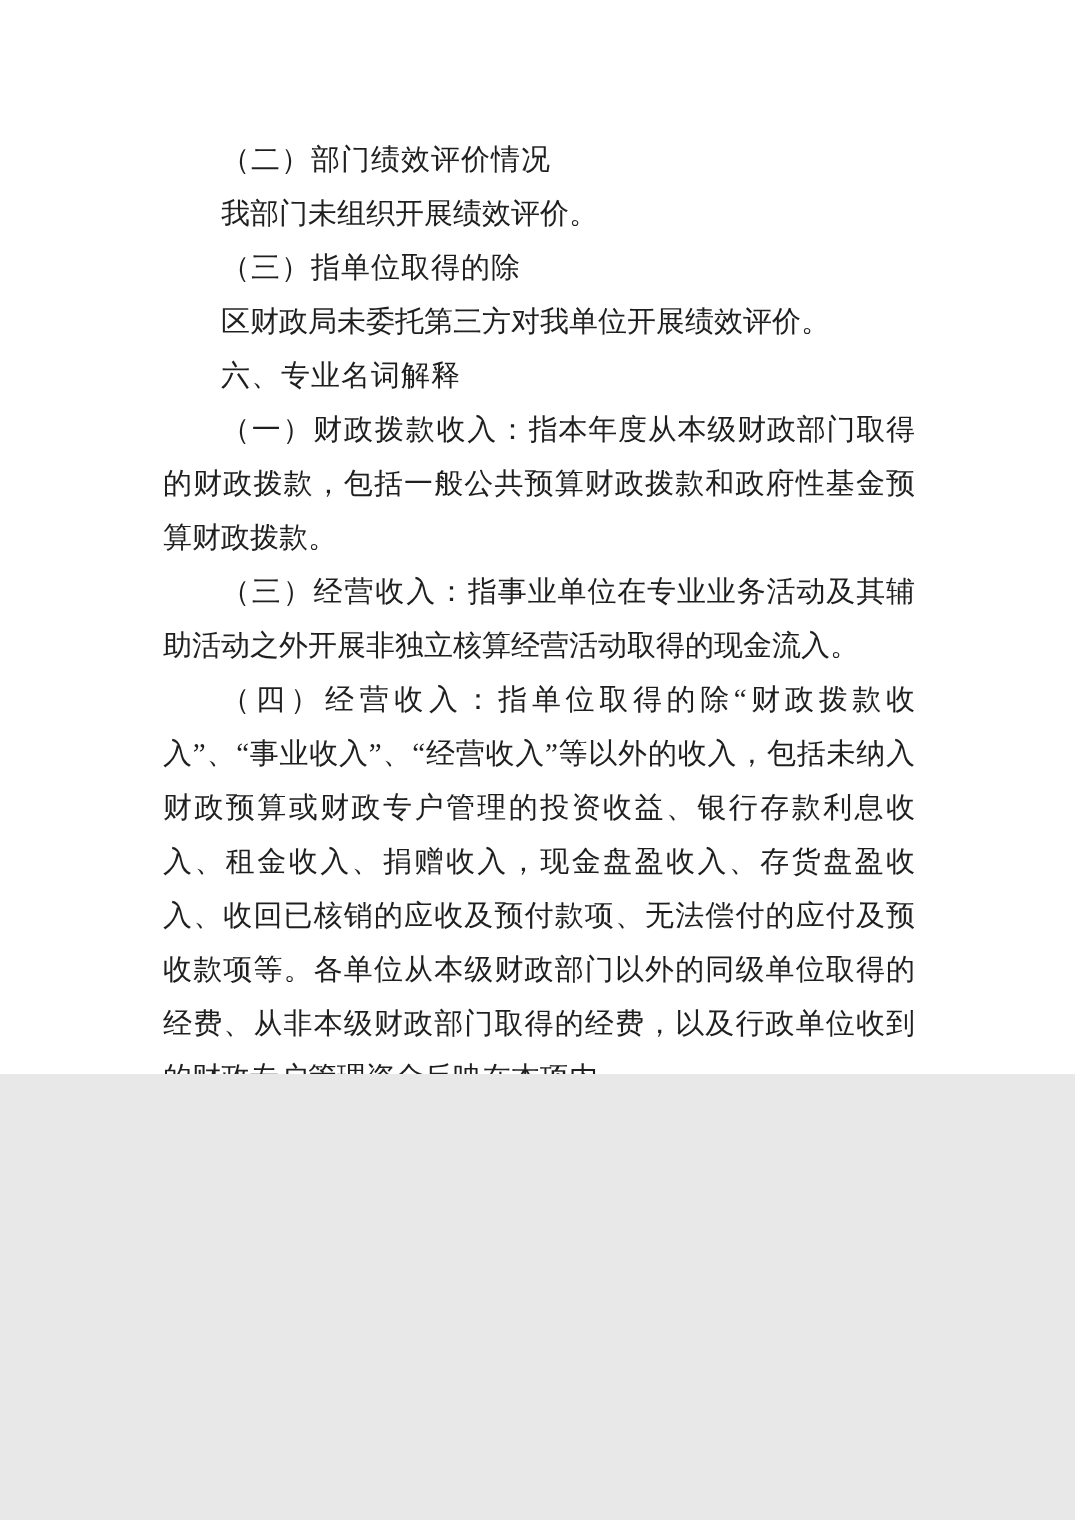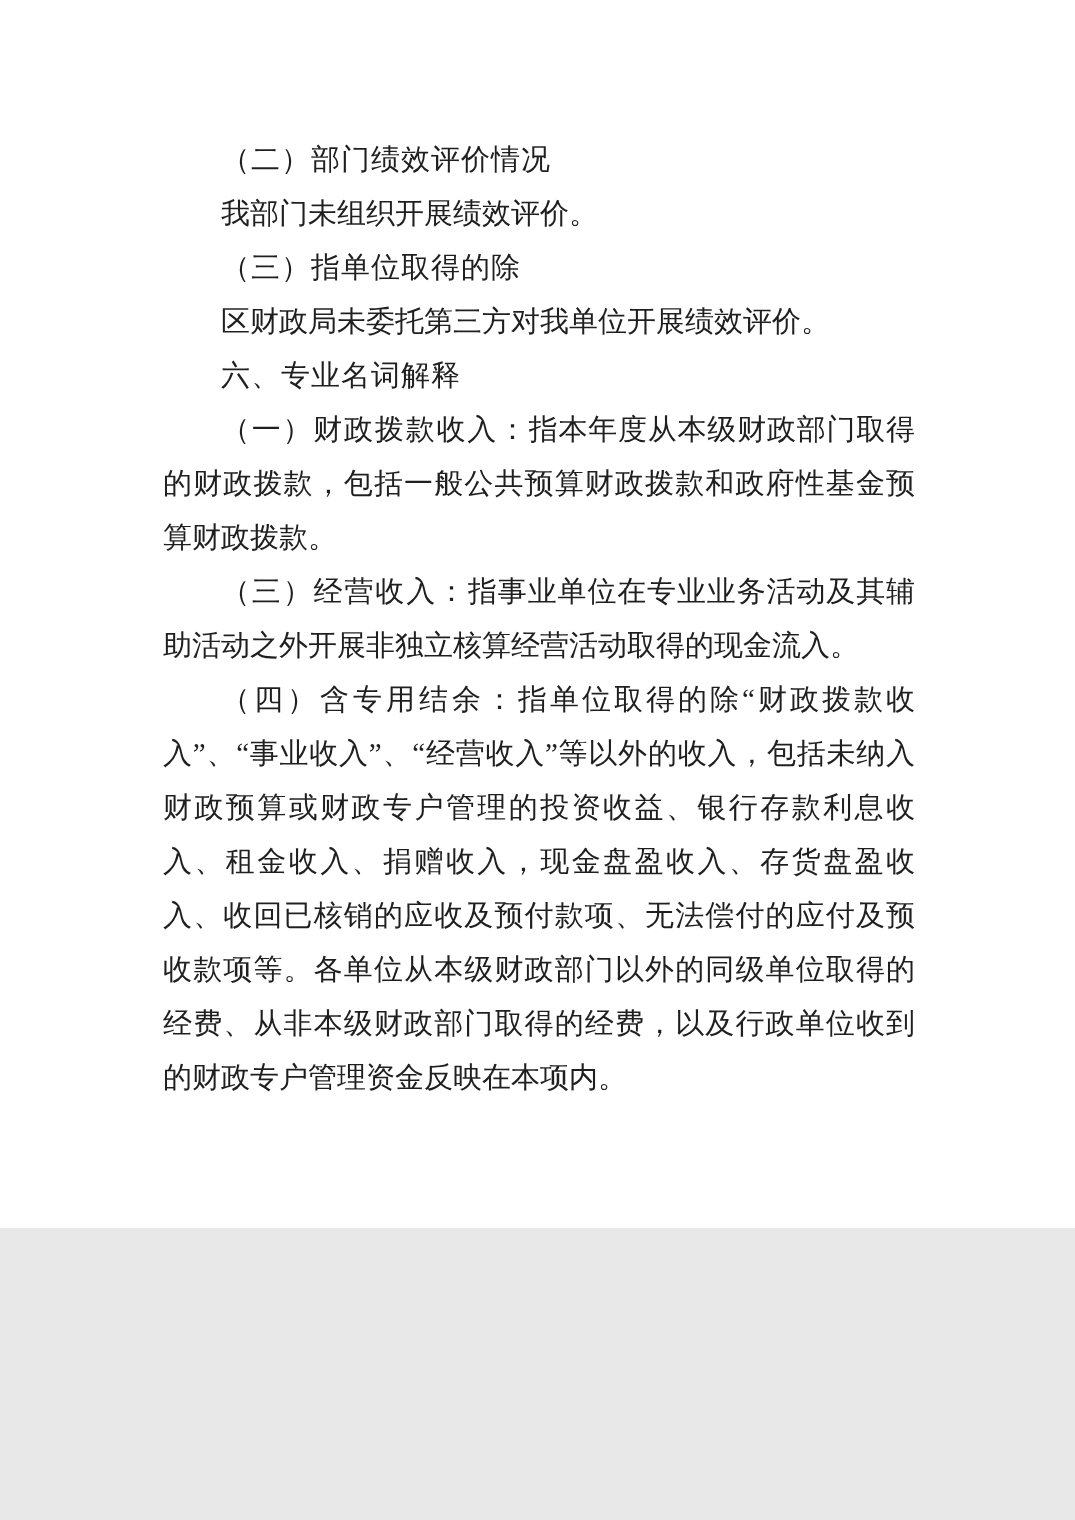--- a/index.html
+++ b/index.html
@@ -3,21 +3,21 @@
 <meta charset="utf-8">
 <style>
   html, body {
     margin: 0;
     padding: 0;
     background: #e8e8e8;
   }
   .page {
     position: relative;
     width: 1075px;
-    height: 1228px;
+    height: 1074px;
     margin: 0 auto;
     background: #ffffff;
     color: #1f1f1f;
     font-family: "Liberation Serif", "DejaVu Serif", serif;
     overflow: hidden;
   }
   .content {
     position: absolute;
     top: 132px;
     left: 163px;
@@ -76,21 +76,21 @@
     <h3 class="section-heading">（三）指单位取得的除</h3>
     <p class="para">区财政局未委托第三方对我单位开展绩效评价。</p>
 
     <h2 class="chapter-heading">六、专业名词解释</h2>
 
     <p class="para"><span class="term-label">（一）财政拨款收入：</span><span>指本年度从本级财政部门取得的财政拨款，包括一般公共预算财政拨款和政府性基金预算财政拨款。</span></p>
 
 
     <p class="para"><span class="term-label">（三）经营收入：</span><span>指事业单位在专业业务活动及其辅助活动之外开展非独立核算经营活动取得的现金流入。</span></p>
 
-    <p class="para"><span class="term-label">（四）含专用结余：</span><span>指单位取得的除“财政拨款收入”、“事业收入”、“经营收入”等以外的收入，包括未纳入财政预算或财政专户管理的投资收益、银行存款利息收入、租金收入、捐赠收入，现金盘盈收入、存货盘盈收入、收回已核销的应收及预付款项、无法偿付的应付及预收款项等。各单位从本级财政部门以外的同级单位取得的经费、从非本级财政部门取得的经费，以及行政单位收到的财政专户管理资金反映在本项内。</span></p>
+    <p class="para"><span class="term-label">（四）经营收入：</span><span>指单位取得的除“财政拨款收入”、“事业收入”、“经营收入”等以外的收入，包括未纳入财政预算或财政专户管理的投资收益、银行存款利息收入、租金收入、捐赠收入，现金盘盈收入、存货盘盈收入、收回已核销的应收及预付款项、无法偿付的应付及预收款项等。各单位从本级财政部门以外的同级单位取得的经费、从非本级财政部门取得的经费，以及行政单位收到的财政专户管理资金反映在本项内。</span></p>
 
 
   </div>
 
   <div class="footer">
     <span class="page-number">- 11 -</span>
   </div>
 </div>
 
 </body></html>

